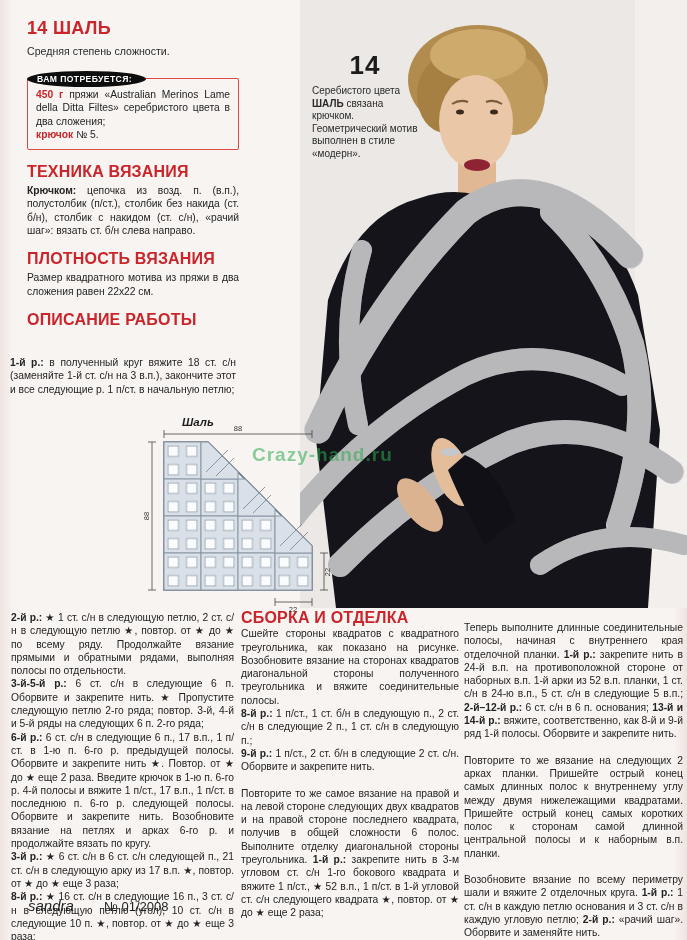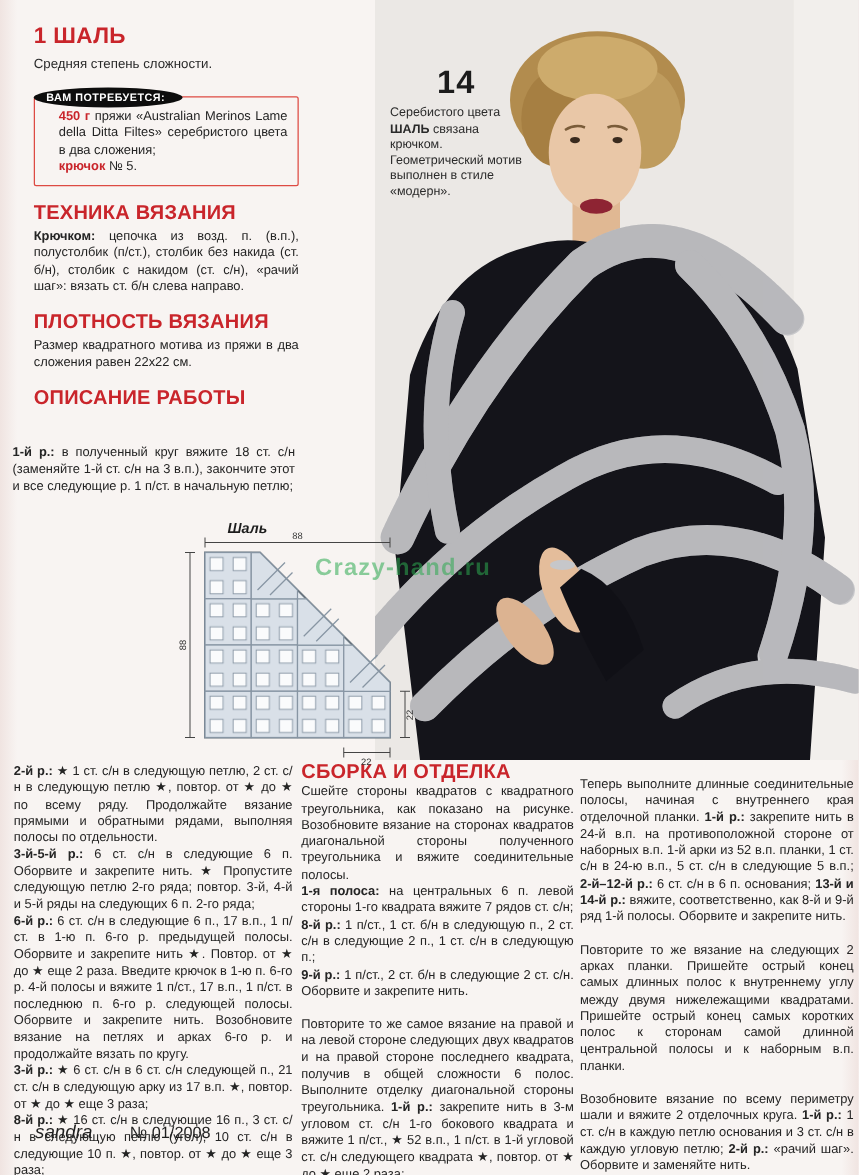--- a/index.html
+++ b/index.html
@@ -12,21 +12,21 @@
   .b{font-weight:bold;}
   .red-h{color:#c9252b;font-weight:bold;font-size:16px;letter-spacing:.2px;margin:0 0 3px 0;}
   p{margin:0;}
   
   .leftcol{left:27px;top:18px;width:212px;}
   .title{color:#c9252b;font-size:18px;font-weight:bold;letter-spacing:.3px;}
   .difficulty{font-size:10.6px;margin-top:6px;color:#2a2a2a;}
   .badge{display:inline-block;background:#0d0d0d;color:#fff;font-size:8.6px;font-weight:bold;
          letter-spacing:.4px;padding:3px 14px 3px 10px;border-radius:50%/50%;
          position:relative;z-index:2;}
-  .mat-box{border:1.5px solid #dd4a43;border-radius:2px;padding:9px 8px 8px 19px;margin-top:-9px;
+  .mat-box{border:1.5px solid #dd4a43;border-radius:2px;padding:9px 8px 8px 8px;margin-top:-9px;
            position:relative;z-index:1;}
   .section{margin-top:13px;}
   
   .motif{left:10px;top:356px;width:226px;}
   .diagram-wrap{left:140px;top:414px;width:210px;height:206px;z-index:3;}
   
   .photo{left:300px;top:0;width:387px;height:608px;z-index:1;}
   .caption{left:312px;top:50px;width:106px;z-index:2;}
   .caption-num{font-size:26px;font-weight:bold;color:#1c1c1c;text-align:center;letter-spacing:1px;}
   .caption-txt{font-size:10px;line-height:12.6px;color:#2a2a2a;margin-top:4px;}
@@ -40,21 +40,21 @@
   .footer{left:28px;top:897px;font-size:13px;}
   .brand{font-weight:normal;font-style:italic;font-size:15px;margin-right:30px;}
   svg text{font-family:"Liberation Sans","DejaVu Sans",sans-serif;}
 </style>
 </head>
 <body>
 
 <div class="page">
 
   <div class="abs leftcol">
-    <div class="title">1 ШАЛЬ</div>
+    <div class="title">14 ШАЛЬ</div>
     <div class="difficulty">Средняя степень сложности.</div>
 
     <div style="margin-top:11px;">
       <span class="badge">ВАМ ПОТРЕБУЕТСЯ:</span>
       <div class="mat-box body-txt">
         <p><span class="b" style="color:#c9252b;">450 г</span><span> пряжи «Australian Merinos Lame della Ditta Filtes» серебристого цвета в два сложения;</span></p>
         <p><span class="b" style="color:#c9252b;">крючок</span><span> № 5.</span></p>
       </div>
     </div>
 
@@ -201,21 +201,20 @@
     <p><span class="b">3-й-5-й р.:</span><span> 6 ст. с/н в следующие 6 п. Оборвите и закрепите нить. ★ Пропустите следующую петлю 2-го ряда; повтор. 3-й, 4-й и 5-й ряды на следующих 6 п. 2-го ряда;</span></p>
     <p><span class="b">6-й р.:</span><span> 6 ст. с/н в следующие 6 п., 17 в.п., 1 п/ст. в 1-ю п. 6-го р. предыдущей полосы. Оборвите и закрепите нить ★. Повтор. от ★ до ★ еще 2 раза. Введите крючок в 1-ю п. 6-го р. 4-й полосы и вяжите 1 п/ст., 17 в.п., 1 п/ст. в последнюю п. 6-го р. следующей полосы. Оборвите и закрепите нить. Возобновите вязание на петлях и арках 6-го р. и продолжайте вязать по кругу.</span></p>
     <p><span class="b">3-й р.:</span><span> ★ 6 ст. с/н в 6 ст. с/н следующей п., 21 ст. с/н в следующую арку из 17 в.п. ★, повтор. от ★ до ★ еще 3 раза;</span></p>
     <p><span class="b">8-й р.:</span><span> ★ 16 ст. с/н в следующие 16 п., 3 ст. с/н в следующую петлю (угол), 10 ст. с/н в следующие 10 п. ★, повтор. от ★ до ★ еще 3 раза;</span></p>
 
   </div>
 
   <div class="abs col2 body-txt">
     <div class="red-h">СБОРКА И ОТДЕЛКА</div>
     <p>Сшейте стороны квадратов с квадратного треугольника, как показано на рисунке. Возобновите вязание на сторонах квадратов диагональной стороны полученного треугольника и вяжите соединительные полосы.</p>
-    <p><span class="b">1-я полоса:</span><span> на центральных 6 п. левой стороны 1-го квадрата вяжите 7 рядов ст. с/н;</span></p>
     <p><span class="b">8-й р.:</span><span> 1 п/ст., 1 ст. б/н в следующую п., 2 ст. с/н в следующие 2 п., 1 ст. с/н в следующую п.;</span></p>
     <p><span class="b">9-й р.:</span><span> 1 п/ст., 2 ст. б/н в следующие 2 ст. с/н. Оборвите и закрепите нить.</span></p>
     <div class="gap"></div>
     <p><span>Повторите то же самое вязание на правой и на левой стороне следующих двух квадратов и на правой стороне последнего квадрата, получив в общей сложности 6 полос. Выполните отделку диагональной стороны треугольника. </span><span class="b">1-й р.:</span><span> закрепите нить в 3-м угловом ст. с/н 1-го бокового квадрата и вяжите 1 п/ст., ★ 52 в.п., 1 п/ст. в 1-й угловой ст. с/н следующего квадрата ★, повтор. от ★ до ★ еще 2 раза;</span></p>
 
   </div>
 
   <div class="abs col3 body-txt">
     <p><span>Теперь выполните длинные соединительные полосы, начиная с внутреннего края отделочной планки. </span><span class="b">1-й р.:</span><span> закрепите нить в 24-й в.п. на противоположной стороне от наборных в.п. 1-й арки из 52 в.п. планки, 1 ст. с/н в 24-ю в.п., 5 ст. с/н в следующие 5 в.п.; </span><span class="b">2-й–12-й р.:</span><span> 6 ст. с/н в 6 п. основания; </span><span class="b">13-й и 14-й р.:</span><span> вяжите, соответственно, как 8-й и 9-й ряд 1-й полосы. Оборвите и закрепите нить.</span></p>
     <div class="gap"></div>

